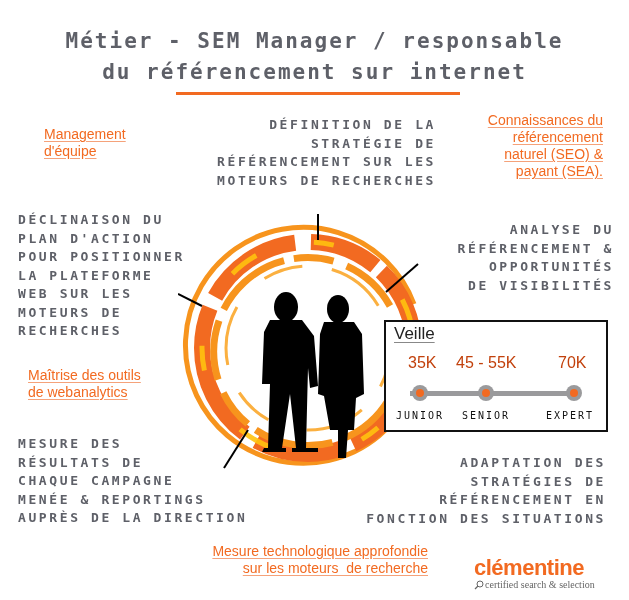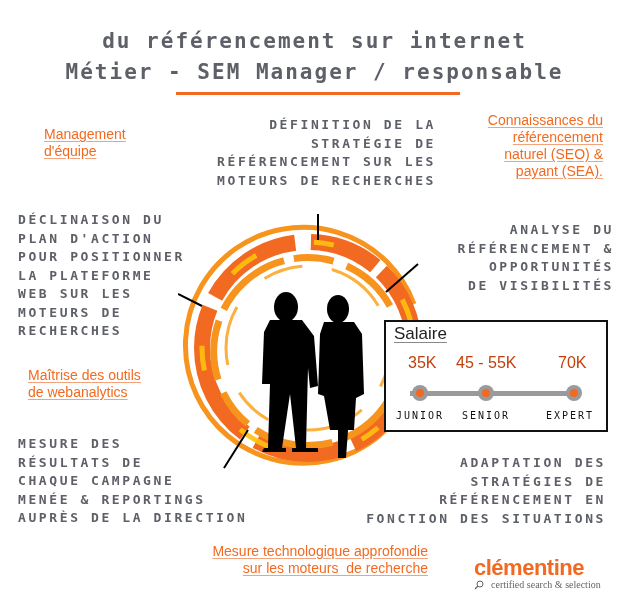--- a/index.html
+++ b/index.html
@@ -55,22 +55,22 @@
   }
   .logo-tag {
     font-family: "Liberation Serif", serif; color: #666; font-size: 10px;
     margin-left: 6px; line-height: 10px;
   }
 </style>
 </head>
 <body>
 
 <div class="abs title">
+  <div>Métier - SEM Manager / responsable</div>
   <div>du référencement sur internet</div>
-  <div>Métier - SEM Manager / responsable</div>
 </div>
 <div class="abs title-rule" style="left:176px;width:284px;"></div>
 
 <svg class="abs" style="left:178px;top:208px;" width="260" height="270" viewBox="0 0 260 270">
   <defs>
     <radialGradient id="glow" cx="50%" cy="50%" r="50%">
       <stop offset="0%" stop-color="#ffffff"></stop>
       <stop offset="100%" stop-color="#ffffff"></stop>
     </radialGradient>
   </defs>
@@ -129,35 +129,35 @@
 résultats de
 chaque campagne
 menée &amp; reportings
 auprès de la direction</div>
 <div class="abs mono right" style="left:340px;top:454px;width:266px;">Adaptation des
 stratégies de
 référencement en
 fonction des situations</div>
 
 <div class="abs salary-box">
-  <div class="abs salary-title">Salaire</div>
+  <div class="abs salary-title">Veille</div>
   <div class="abs sal-val" style="left:22px;">35K</div>
   <div class="abs sal-val" style="left:70px;">45 - 55K</div>
   <div class="abs sal-val" style="left:172px;">70K</div>
   <div class="abs sal-track"></div>
   <div class="abs sal-dot" style="left:26px;"></div>
   <div class="abs sal-dot" style="left:92px;"></div>
   <div class="abs sal-dot" style="left:180px;"></div>
   <div class="abs sal-label" style="left:10px;">JUNIOR</div>
   <div class="abs sal-label" style="left:76px;">SENIOR</div>
   <div class="abs sal-label" style="left:160px;">EXPERT</div>
 </div>
 
 <div class="abs logo">
   <div class="logo-word">clémentine</div>
   <div style="display:flex;align-items:center;">
     <svg width="10" height="10" viewBox="0 0 10 10">
       <circle cx="6" cy="4" r="3" fill="none" stroke="#666" stroke-width="1"></circle>
       <line x1="4" y1="6" x2="1" y2="9" stroke="#666" stroke-width="1.2"></line>
     </svg>
-    <span class="logo-tag" style="margin-left:7px;">certified search &amp; selection</span>
+    <span class="logo-tag" style="margin-left:1px;">certified search &amp; selection</span>
   </div>
 </div>
 
 </body></html>

